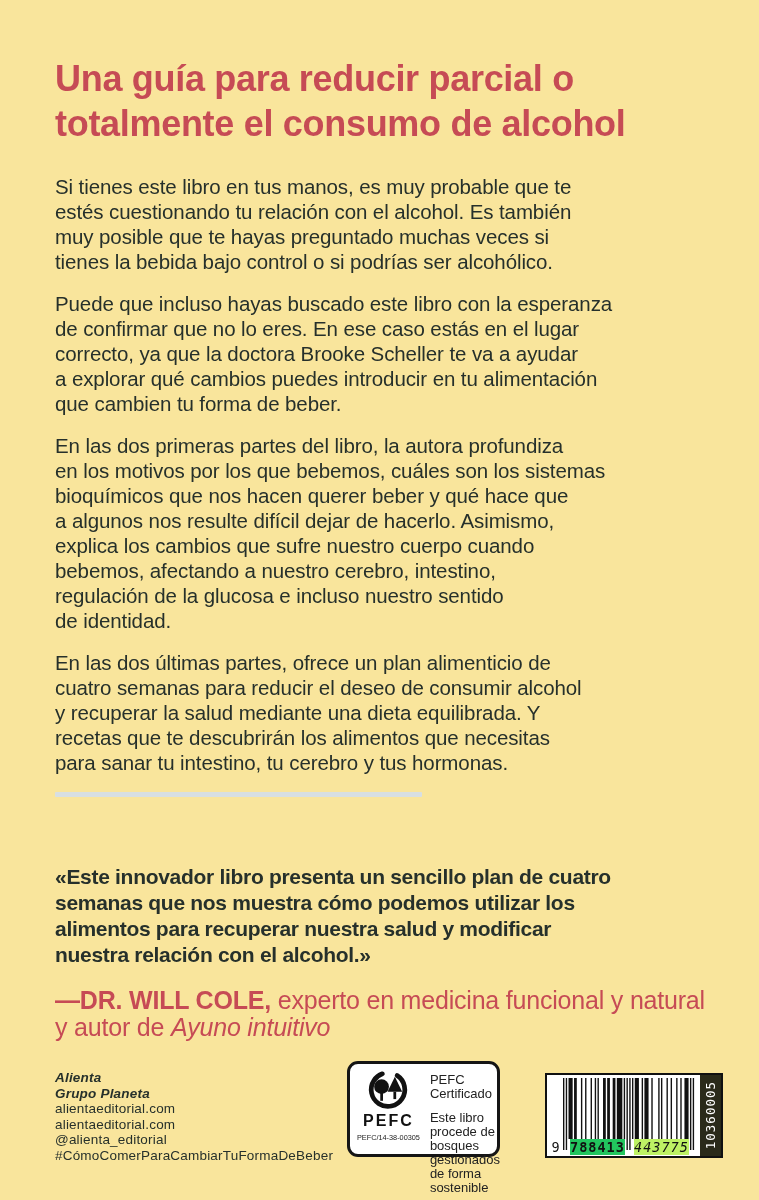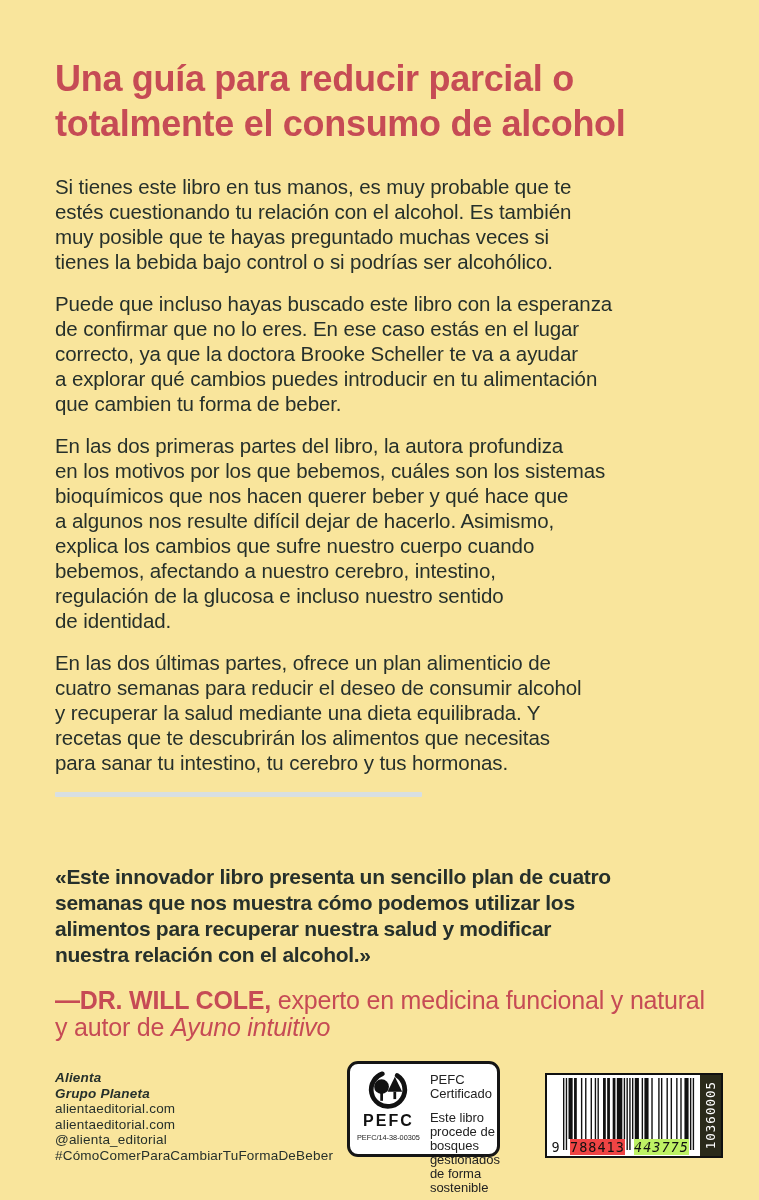--- a/index.html
+++ b/index.html
@@ -70,21 +70,21 @@
     position:absolute;left:545px;top:1073px;width:178px;height:85px;
     box-sizing:border-box;border:2px solid #111;background:#fff;
     display:flex;
   }
   .barcode-white{position:relative;width:153px;height:100%;background:#fff;}
   .barcode-white svg{position:absolute;left:0;top:0;}
   .bc-digits{position:absolute;bottom:1px;left:0;width:100%;height:17px;
     font-family:"DejaVu Sans Mono",monospace;font-size:13.5px;color:#111;}
   .bc-digits span{position:absolute;bottom:0;display:block;text-align:center;}
   .bc-d0{left:2px;width:13px;}
-  .bc-g1{left:23px;width:55px;background:#ef4444;letter-spacing:1px;}
+  .bc-g1{left:23px;width:55px;background:#22c55e;letter-spacing:1px;font-weight:bold;}
   .bc-g2{left:87px;width:55px;background:#bef264;letter-spacing:1px;font-style:italic;}
   .barcode-strip{
     width:21px;background:#2A2A1A;color:#fff;
     display:flex;align-items:center;justify-content:center;
   }
   .barcode-strip span{
     writing-mode:vertical-rl;transform:rotate(180deg);
     font-family:"DejaVu Sans Mono",monospace;font-size:12.5px;letter-spacing:1px;
   }
 </style>

